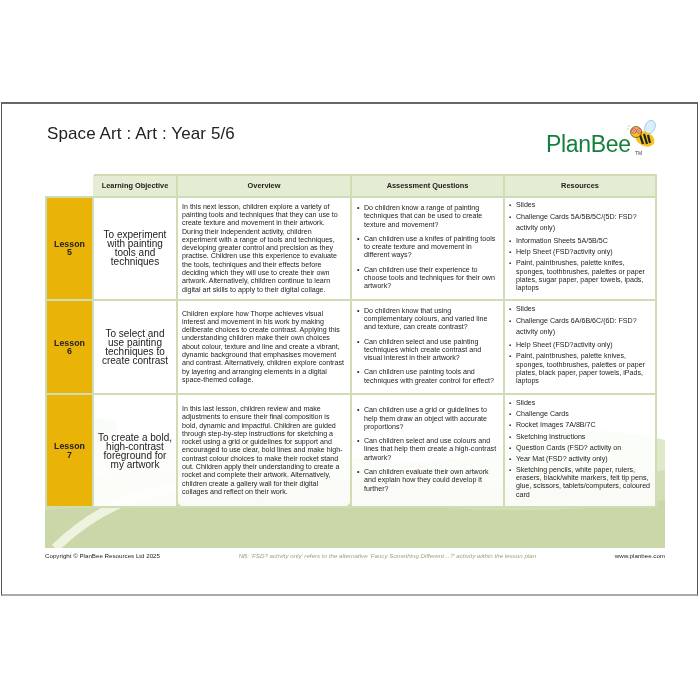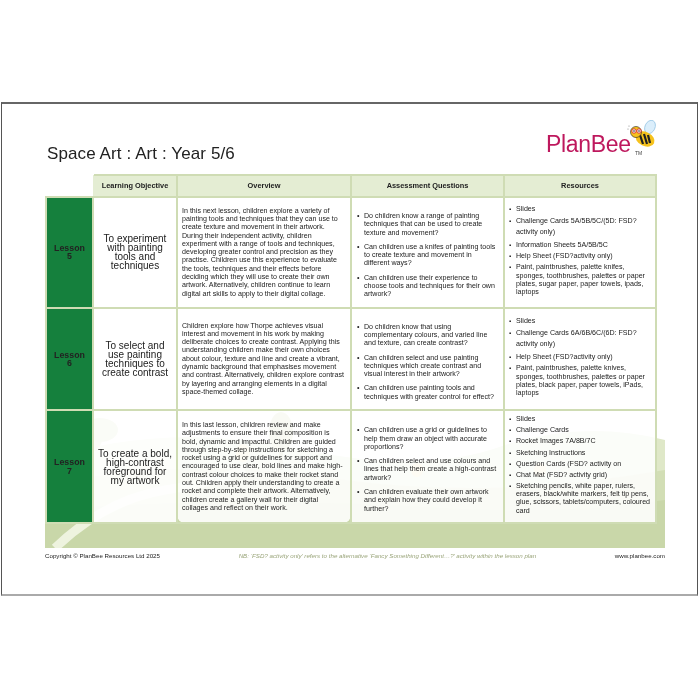--- a/index.html
+++ b/index.html
@@ -1,40 +1,40 @@
 <!DOCTYPE html>
 <html><head>
   <meta charset="utf-8">
   <style>
     html, body { margin:0; padding:0; background:#ffffff; }
     body { width:700px; height:700px; position:relative; overflow:hidden; font-family:"Liberation Sans", sans-serif; color:#222; }
     .page { position:absolute; left:1px; top:102px; width:697px; height:494px; border:1px solid #555; border-top:2px solid #666; border-bottom:2px solid #aaa; box-sizing:border-box; background:#fff; }
-    .title { position:absolute; left:47px; top:144px; font-size:17px; color:#222; letter-spacing:0.1px; }
+    .title { position:absolute; left:47px; top:124px; font-size:17px; color:#222; letter-spacing:0.1px; }
     .logo { position:absolute; left:546px; top:128px; height:34px; }
-    .logo-text { position:absolute; left:0; top:3px; font-size:23px; color:#be185d; letter-spacing:-0.3px; }
+    .logo-text { position:absolute; left:0; top:3px; font-size:23px; color:#15803d; letter-spacing:-0.3px; }
     .logo-tm { position:absolute; left:89px; top:22px; font-size:5px; color:#444; }
     .bee { position:absolute; left:78px; top:-8px; width:36px; height:30px; }
 
     .landscape { position:absolute; left:45px; top:400px; width:620px; height:148px; overflow:hidden; }
     .landscape svg { width:100%; height:100%; display:block; }
 
     table.plan { position:absolute; left:45px; top:174px; width:610px; border-collapse:collapse; table-layout:fixed; font-size:7.1px; line-height:8.3px; }
     table.plan th, table.plan td { border:2px solid #cfdcb4; vertical-align:middle; padding:2px 4px; }
     table.plan th { background:#e4edd3; color:#222; font-weight:bold; height:16px; font-size:7.4px; }
     table.plan th.blank { background:transparent; border-color:transparent; border-bottom:2px solid #cfdcb4; }
-    td.lesson { background:#15803d; font-weight:bold; font-size:8.8px; text-align:center; }
+    td.lesson { background:#eab308; font-weight:bold; font-size:8.8px; text-align:center; }
     td.obj { text-align:center; background:rgba(255,255,255,0.92); font-size:10px; line-height:9px; }
     td.ov { text-align:left; background:rgba(255,255,255,0.88);border-radius:8px; }
     td.aq, td.res { background:rgba(255,255,255,0.88); vertical-align:top; }
     tr.r5 td { height:96px; }
     tr.r6 td { height:81px; }
     tr.r7 td { height:107px; }
     ul.bl { list-style:none; margin:0; padding:0; }
     ul.aql li { position:relative; padding-left:8px; margin:5px 0 6px 0; }
-    ul.aql li:first-child { margin-top:12px; }
+    ul.aql li:first-child { margin-top:4px; }
     ul.aql li::before { content:"\2022"; position:absolute; left:1px; top:0; }
     ul.rsl li { position:relative; padding-left:7px; margin:0 0 2.8px 0; }
     ul.rsl li::before { content:"\25AA"; position:absolute; left:0; top:0; font-size:6px; }
     ul.rsl li.wrap2 { line-height:11px; }
 
     .footer { position:absolute; top:552px; left:45px; width:620px; font-size:6.2px; display:flex; justify-content:space-between; align-items:center; }
     .footer .copy { color:#222; }
     .footer .nb { color:#9aa57a; font-style:italic; }
     .footer .url { color:#222; }
   </style>
@@ -151,21 +151,21 @@
           <li>Can children evaluate their own artwork and explain how they could develop it further?</li>
         </ul>
       </td>
       <td class="res">
         <ul class="bl rsl">
           <li>Slides</li>
           <li>Challenge Cards</li>
           <li>Rocket Images 7A/8B/7C</li>
           <li>Sketching Instructions</li>
           <li>Question Cards (FSD? activity on</li>
-          <li>Chat Mat (FSD? activity grid)</li>
+          <li>Year Mat (FSD? activity only)</li>
           <li>Sketching pencils, white paper, rulers, erasers, black/white markers, felt tip pens, glue, scissors, tablets/computers, coloured card</li>
         </ul>
       </td>
     </tr>
   </tbody>
 </table>
 
 <div class="footer">
   <span class="copy">Copyright © PlanBee Resources Ltd 2025</span>
   <span class="nb">NB: ‘FSD? activity only’ refers to the alternative ‘Fancy Something Different…?’ activity within the lesson plan</span>

